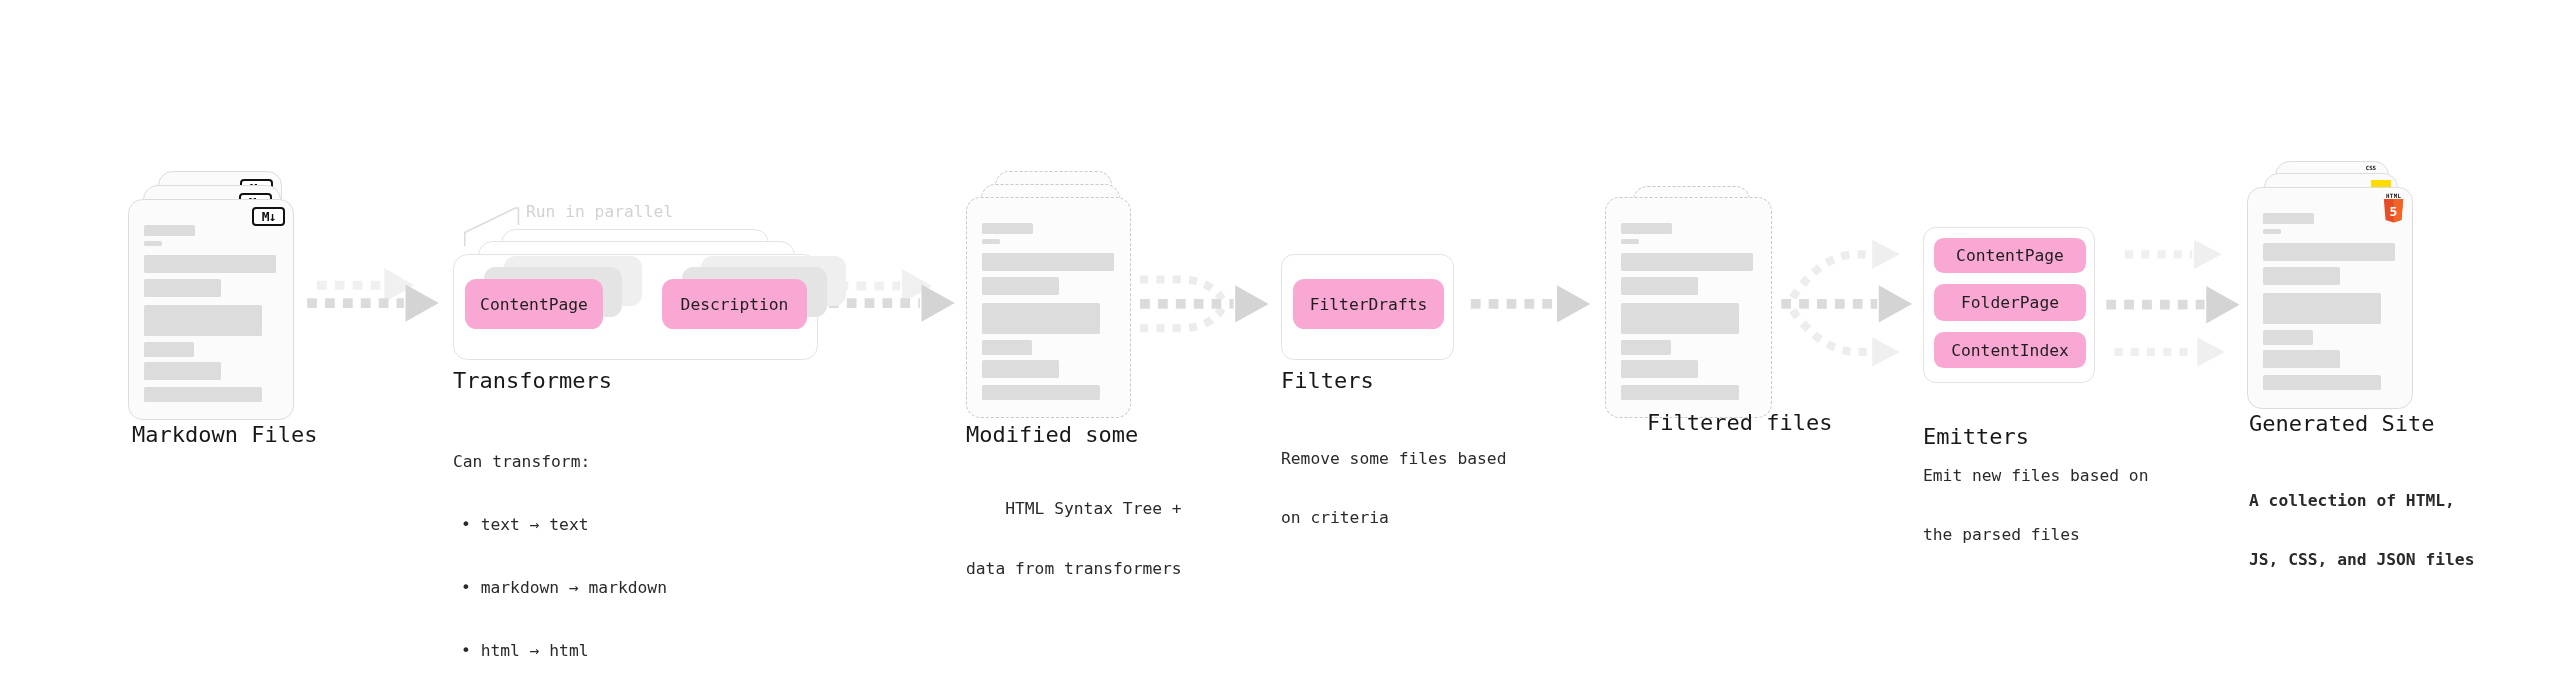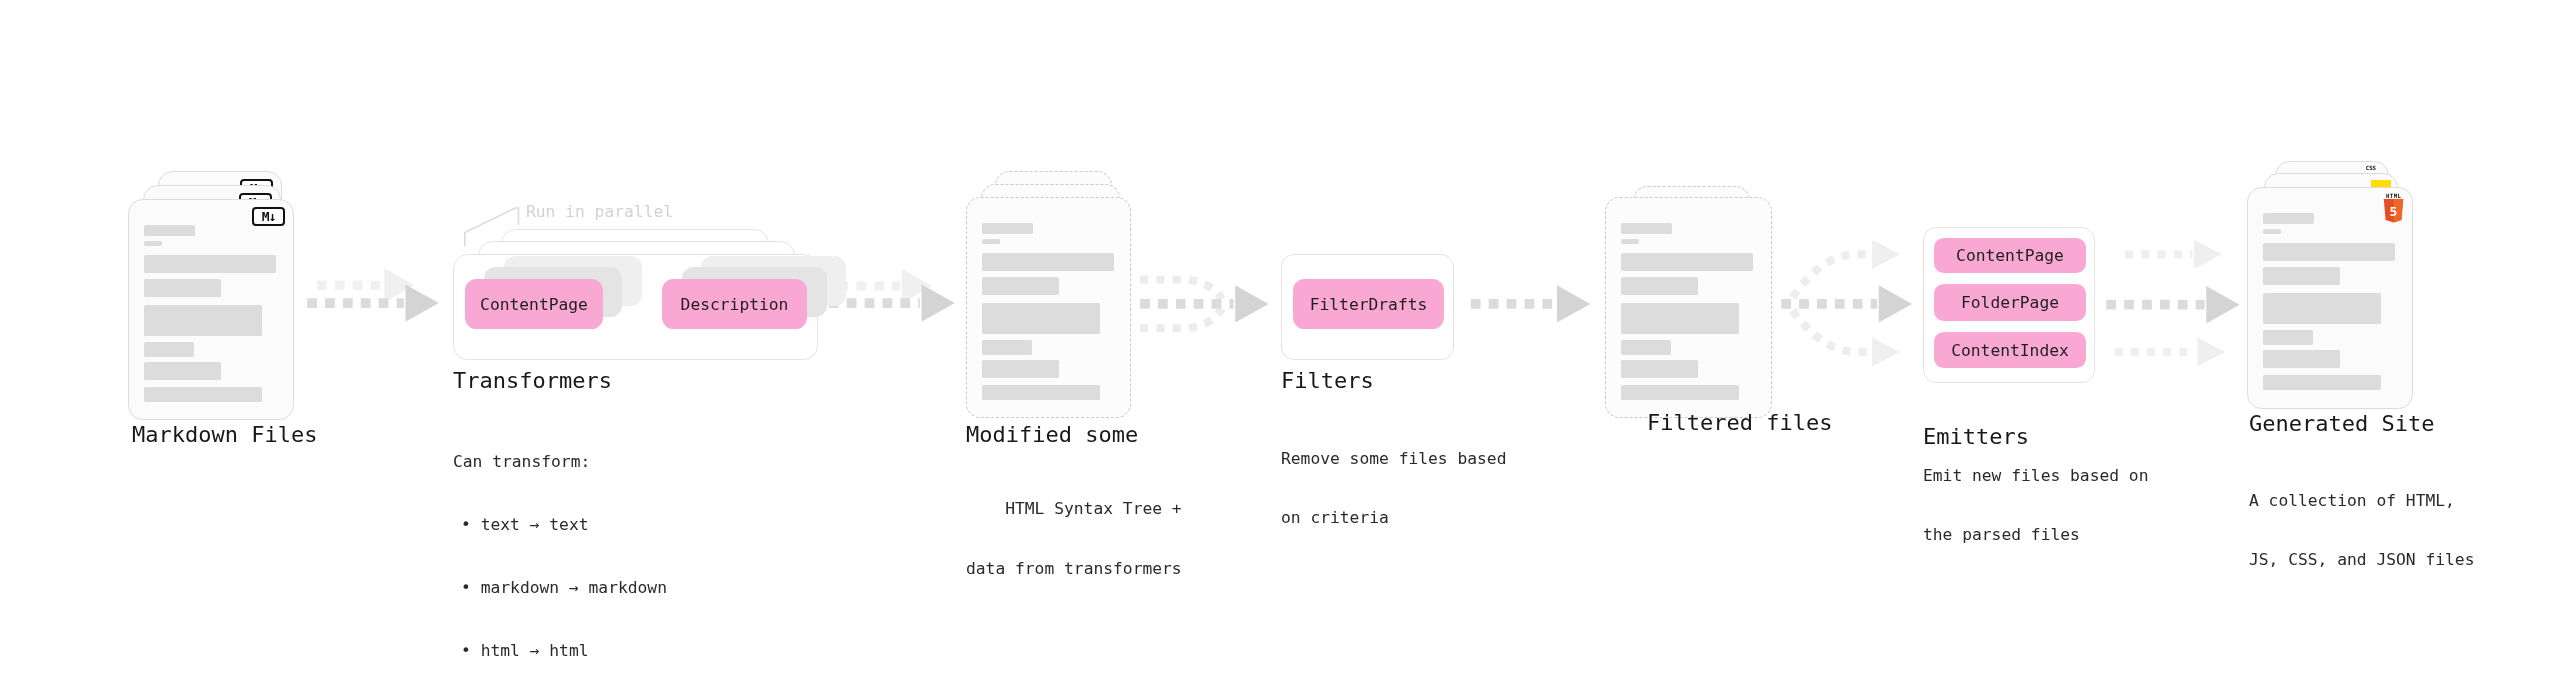--- a/index.html
+++ b/index.html
@@ -230,20 +230,20 @@
           <div class="bar" style="top: 16.3px; width: 18px; height: 4.9px;"></div>
           <div class="bar" style="top: 30px; width: 132px; height: 18px;"></div>
           <div class="bar" style="top: 54px; width: 77px; height: 18px;"></div>
           <div class="bar" style="top: 80px; width: 118px; height: 31px;"></div>
           <div class="bar" style="top: 117px; width: 50px; height: 14.6px;"></div>
           <div class="bar" style="top: 137px; width: 77px; height: 18px;"></div>
           <div class="bar" style="top: 162px; width: 118px; height: 14.6px;"></div>
         </div>
     </div>
     <h2 class="heading" style="left:2249px;top:413px;">Generated Site</h2>
-    <div class="body-text" style="left:2249px;top:452px;line-height:19.5px;">
+    <div class="body-text" style="left:2249px;top:452px;line-height:19.5px;font-weight:bold;">
       <span style="display:block;">A collection of HTML,</span>
       <span style="display:block;">JS, CSS, and JSON files</span>
     </div>
   </section>
 
 </div>
 
 
 </body></html>

